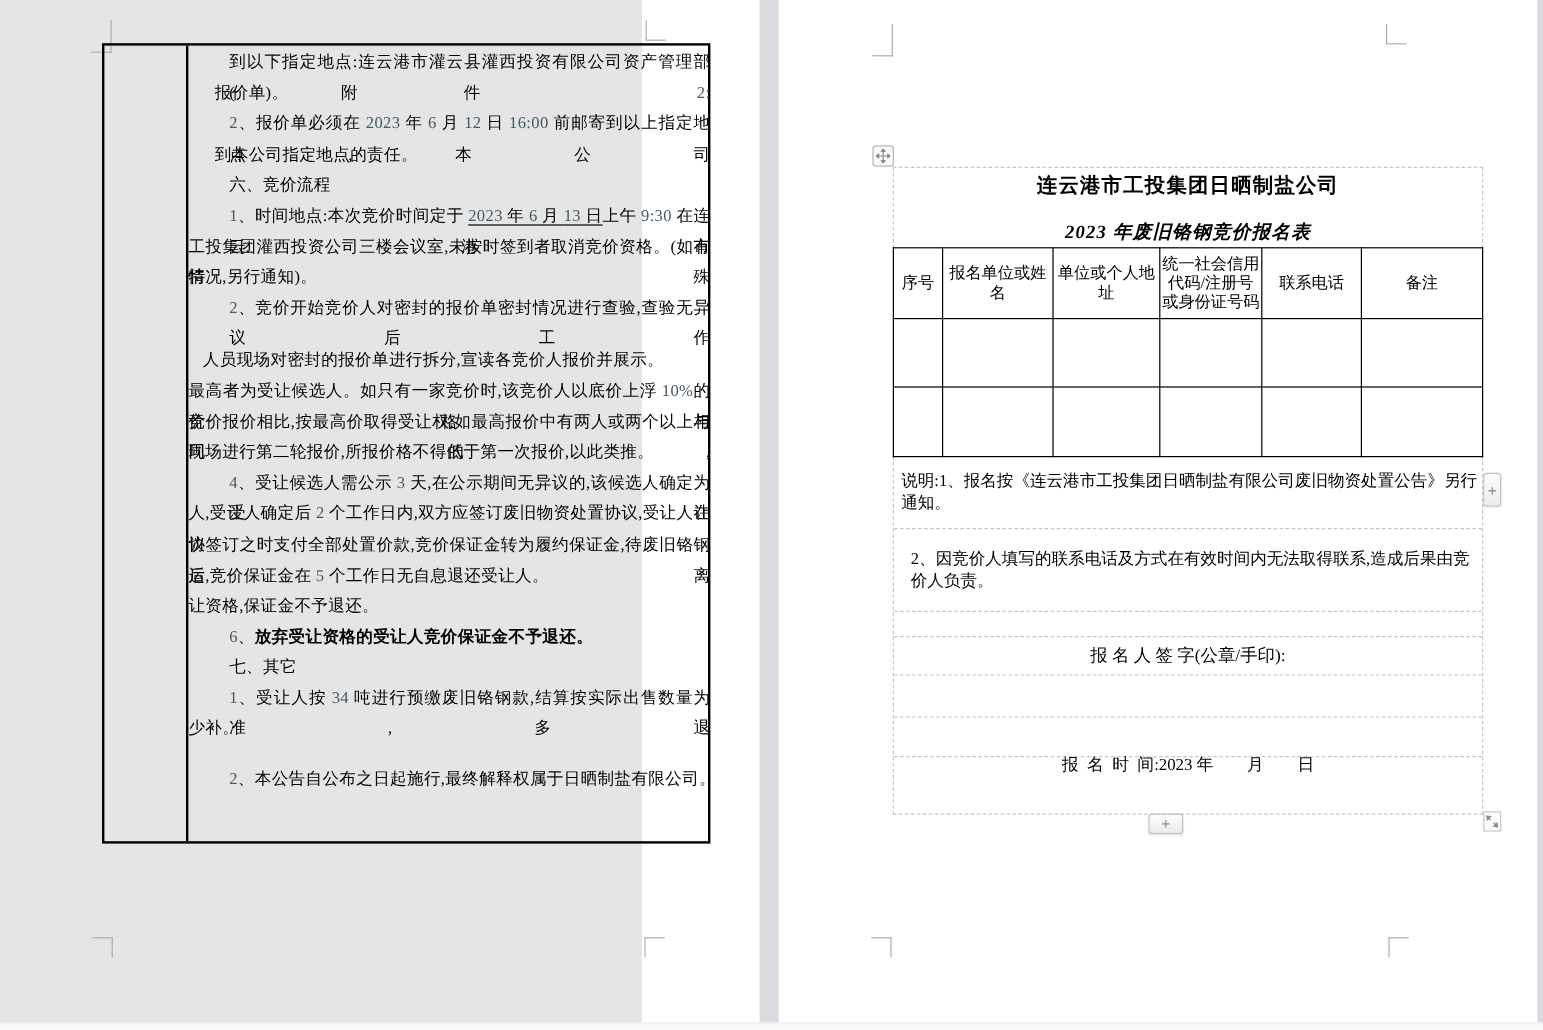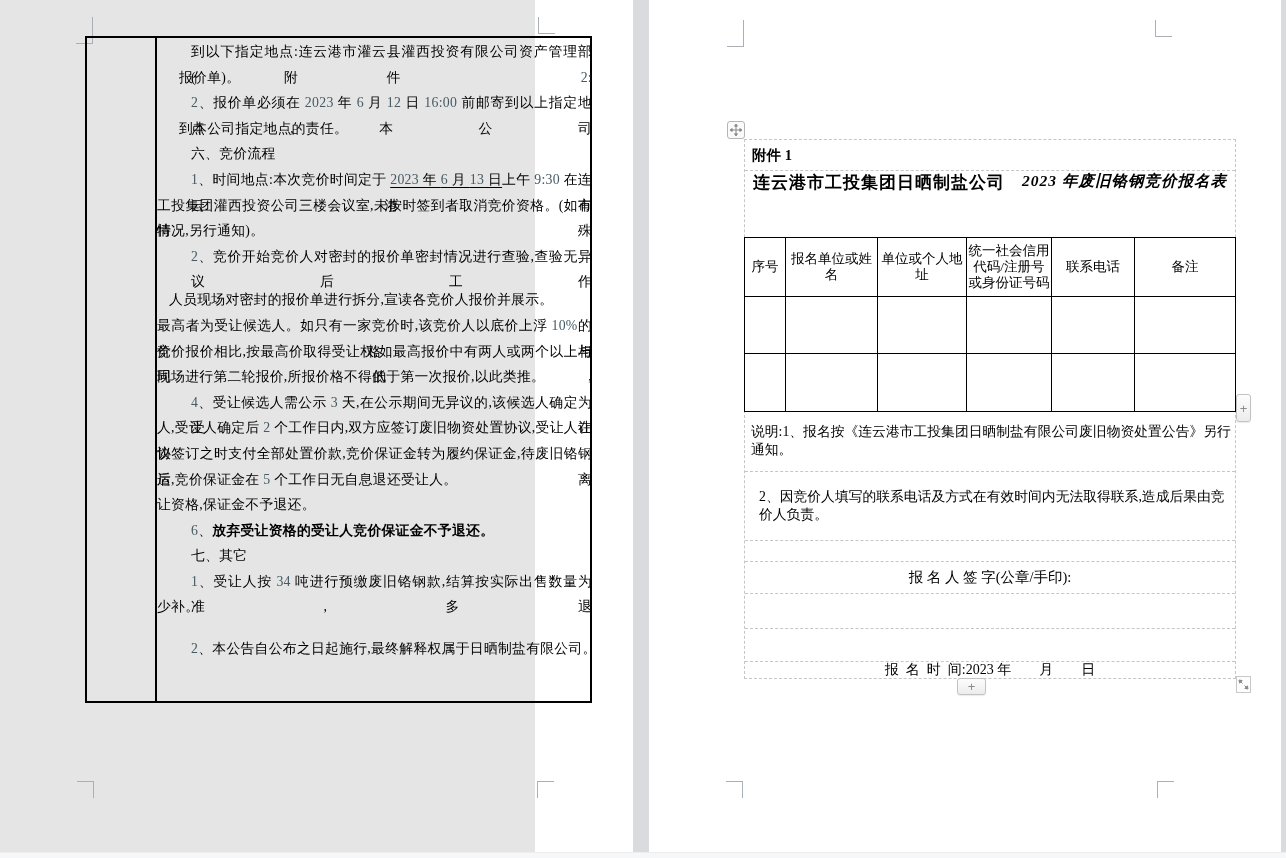--- a/index.html
+++ b/index.html
@@ -36,21 +36,21 @@
   .tl .u{text-decoration:underline;text-underline-offset:3px;}
   .num{color:#455a64;}
   
   #dash-table{
     left:744px;top:139px;width:492px;height:540px;box-sizing:border-box;
     border:1px dashed #c6c6c6;
   }
   .drow{box-sizing:border-box;border-bottom:1px dashed #c6c6c6;position:relative;overflow:visible;}
   .drow:last-child{border-bottom:none;}
   #row-attach{height:31px;font-weight:bold;font-size:14.5px;line-height:31px;padding-left:7px;}
-  #row-titles{height:66px;border-bottom:none;display:flex;flex-direction:row;justify-content:center;gap:17px;}
+  #row-titles{height:66px;border-bottom:none;display:flex;flex-direction:column;justify-content:center;align-items:center;gap:17px;}
   #form-title1{font-weight:bold;font-size:17px;letter-spacing:1px;}
   #form-title2{font-weight:bold;font-size:15.5px;letter-spacing:1px;font-style:italic;}
   #row-blacktable{height:174px;border-bottom:none;}
   #reg-table{
     border-collapse:collapse;table-layout:fixed;width:492px;height:174px;
     position:relative;left:-1px;top:0;font-size:13.5px;
   }
   #reg-table td{border:1.5px solid #000;text-align:center;vertical-align:middle;line-height:16px;padding:1px;}
   #reg-table tr:nth-child(1){height:59px;}
   #reg-table tr:nth-child(2){height:57px;}
@@ -141,21 +141,20 @@
         <line x1="1.5" y1="6" x2="10.5" y2="6"></line>
         <polygon points="6,0 4.6,2.2 7.4,2.2"></polygon>
         <polygon points="6,12 4.6,9.8 7.4,9.8"></polygon>
         <polygon points="0,6 2.2,4.6 2.2,7.4"></polygon>
         <polygon points="12,6 9.8,4.6 9.8,7.4"></polygon>
       </g>
     </svg>
   </div>
 
   <div class="abs" id="dash-table">
-    <div class="drow" id="row-attach">附件 1</div>
     <div class="drow" id="row-titles">
       <div id="form-title1">连云港市工投集团日晒制盐公司</div>
       <div id="form-title2">2023 年废旧铬钢竞价报名表</div>
     </div>
     <div class="drow" id="row-blacktable">
       <table id="reg-table">
         <colgroup>
           <col style="width:41px">
             <col style="width:92px">
             <col style="width:89px">

